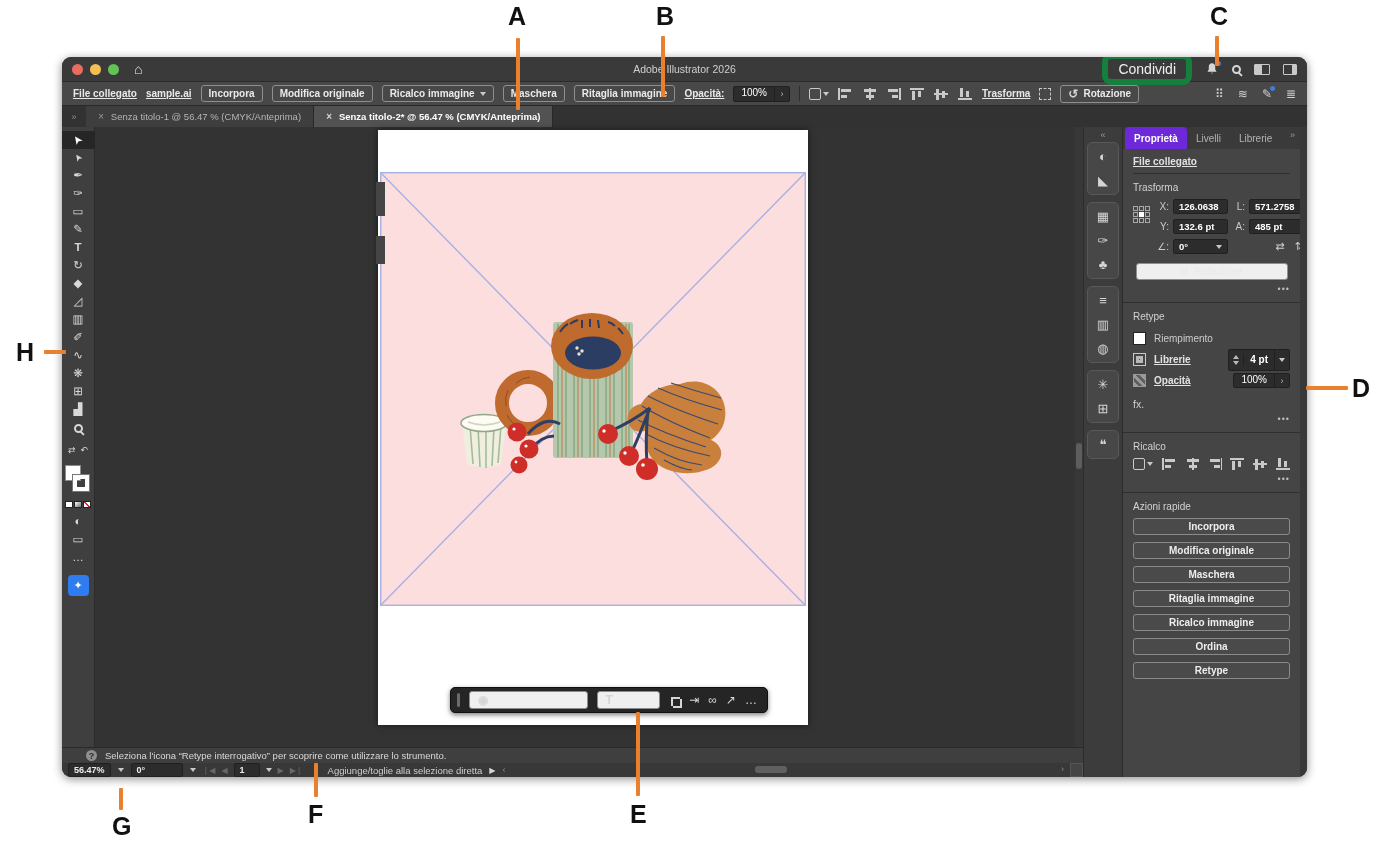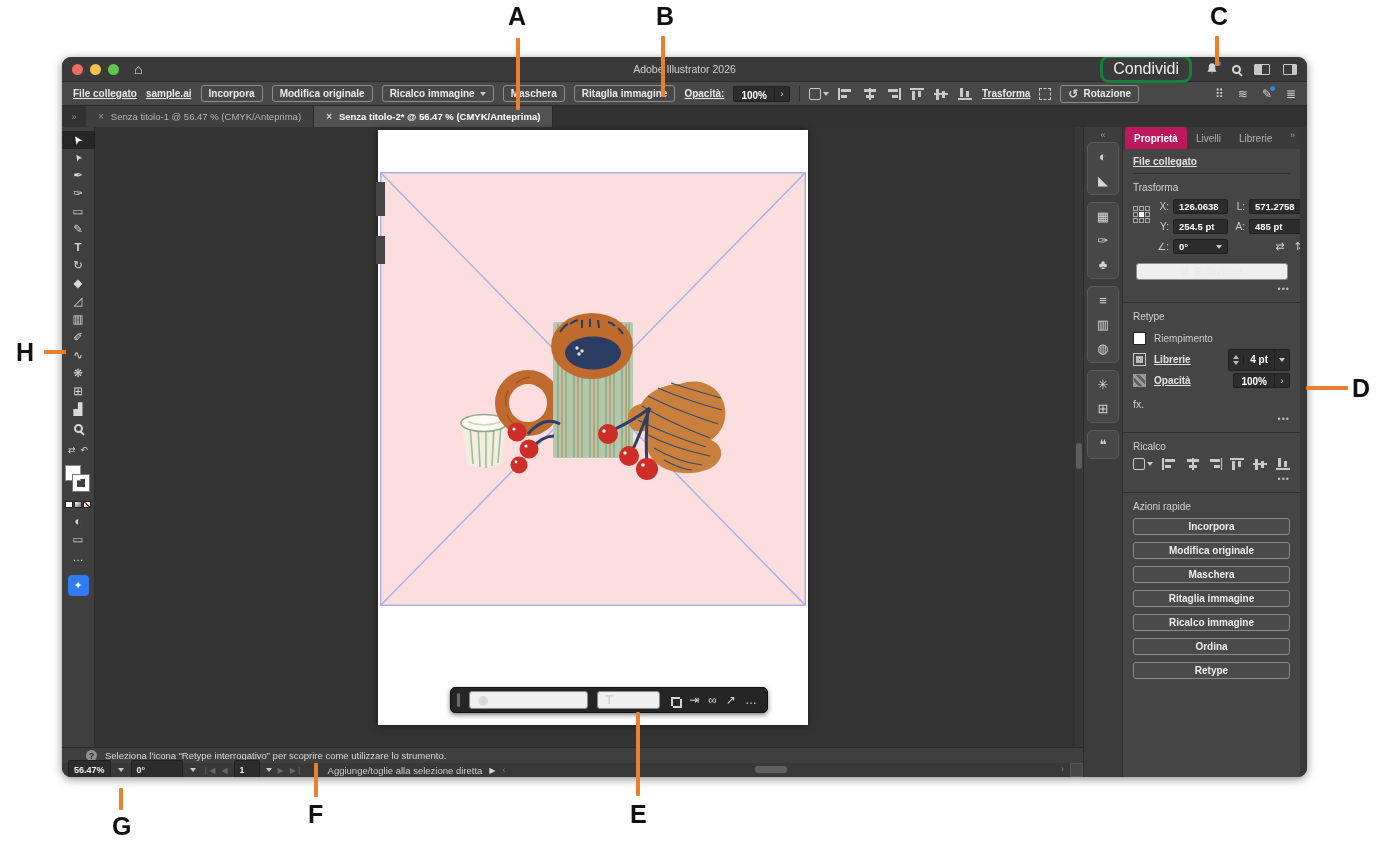--- a/index.html
+++ b/index.html
@@ -12,34 +12,34 @@
   
   #window{position:absolute;left:62px;top:57px;width:1245px;height:720px;background:#3e3e3e;border-radius:9px;overflow:hidden;box-shadow:0 2px 10px rgba(0,0,0,.45);font-size:10px;color:#ccc}
 
   
   .titlebar{position:absolute;left:0;top:0;right:0;height:25px;background:#3a3a3a;border-bottom:1px solid #2b2b2b;display:flex;align-items:center;padding:0 10px}
   .tl{width:11px;height:11px;border-radius:50%;margin-right:7px}
   .tl.r{background:#ec6a5e}.tl.y{background:#f5bf4f}.tl.g{background:#61c554}
   .home{color:#e4e4e4;font-size:14px;margin-left:8px;line-height:1}
   .wtitle{position:absolute;left:0;right:0;text-align:center;color:#cfcfcf;font-size:10.5px}
   .tb-right{margin-left:auto;display:flex;align-items:center;gap:13px;z-index:2}
-  .share{border:3px solid #15803d;border-radius:9px;padding:2px 10px;color:#efefef;font-size:16px;background:transparent}
+  .share{border:6px solid #15803d;border-radius:9px;padding:2px 10px;color:#efefef;font-size:14px;background:transparent}
   .bell{position:relative;width:14px;height:14px}
   .bell svg{display:block}
   .badge{position:absolute;right:-2px;top:-1px;width:5px;height:5px;border-radius:50%;background:#3f7de0}
   .mag{width:9px;height:9px;border:2px solid #d6d6d6;border-radius:50%;position:relative;display:inline-block}
   .mag::after{content:"";position:absolute;width:6px;height:2px;background:#d6d6d6;right:-4px;bottom:-3px;transform:rotate(45deg);border-radius:1px}
   .ws1{width:16px;height:11px;border:1px solid #c9c9c9;border-radius:1px;background:linear-gradient(90deg,#c9c9c9 7px,transparent 7px)}
   .ws2{width:14px;height:11px;border:1px solid #c9c9c9;border-radius:1px;background:linear-gradient(-90deg,#c9c9c9 4px,transparent 4px)}
 
   
   .controlbar{position:absolute;left:0;top:25px;right:0;height:24px;background:#484848;border-bottom:1px solid #282828;display:flex;align-items:center;gap:9px;padding:0 11px;white-space:nowrap}
   .lnk{color:#e9e9e9;font-weight:bold;text-decoration:underline;font-size:10px}
   .cb-btn{border:1px solid #8f8f8f;border-radius:3px;padding:2px 7px;font-weight:bold;color:#eaeaea;font-size:10px;background:transparent;display:flex;align-items:center;gap:5px}
-  .field{display:flex;align-items:flex-end;background:#2c2c2c;border:1px solid #202020;border-radius:2px;height:16px;color:#fff;font-weight:bold}
+  .field{display:flex;align-items:flex-start;background:#2c2c2c;border:1px solid #202020;border-radius:2px;height:16px;color:#fff;font-weight:normal}
   .field .val{padding:0 7px}
   .fchev{display:flex;align-items:center;justify-content:center;width:15px;height:100%;border-left:1px solid #202020;color:#bbb;font-size:9px}
   .chev{width:0;height:0;border-left:3px solid transparent;border-right:3px solid transparent;border-top:4px solid #c9c9c9;display:inline-block}
   .sep{width:1px;height:15px;background:#2d2d2d}
   .al{width:15px;height:12px;display:inline-block;background-repeat:no-repeat}
   .al-l{background-image:linear-gradient(#c9c9c9,#c9c9c9),linear-gradient(#c9c9c9,#c9c9c9),linear-gradient(#c9c9c9,#c9c9c9);background-position:0 0,3px 1px,3px 7px;background-size:2px 12px,10px 3px,6px 3px}
   .al-c{background-image:linear-gradient(#c9c9c9,#c9c9c9),linear-gradient(#c9c9c9,#c9c9c9),linear-gradient(#c9c9c9,#c9c9c9);background-position:7px 0,2px 1px,4px 7px;background-size:2px 12px,12px 3px,8px 3px}
   .al-r{background-image:linear-gradient(#c9c9c9,#c9c9c9),linear-gradient(#c9c9c9,#c9c9c9),linear-gradient(#c9c9c9,#c9c9c9);background-position:13px 0,2px 1px,6px 7px;background-size:2px 12px,10px 3px,6px 3px}
   .al-t{background-image:linear-gradient(#c9c9c9,#c9c9c9),linear-gradient(#c9c9c9,#c9c9c9),linear-gradient(#c9c9c9,#c9c9c9);background-position:0 0,2px 3px,8px 3px;background-size:14px 2px,3px 9px,3px 6px}
   .al-m{background-image:linear-gradient(#c9c9c9,#c9c9c9),linear-gradient(#c9c9c9,#c9c9c9),linear-gradient(#c9c9c9,#c9c9c9);background-position:0 5px,2px 1px,8px 3px;background-size:14px 2px,3px 11px,3px 7px}
@@ -91,21 +91,21 @@
 
   
   .dock{position:absolute;left:1021px;top:70px;width:40px;height:650px;background:#3c3c3c;border-left:1px solid #2c2c2c;border-right:1px solid #2c2c2c;display:flex;flex-direction:column;align-items:center;padding-top:2px}
   .dock-head{height:13px;color:#999;font-size:9px;line-height:13px}
   .dock-g{width:32px;background:#474747;border:1px solid #585858;border-radius:5px;display:flex;flex-direction:column;align-items:center;gap:11px;padding:7px 0;margin-bottom:7px}
   .dock-g span{font-size:13px;color:#d5d5d5;line-height:1}
   .panel{position:absolute;left:1061px;top:70px;width:177px;height:650px;background:#454545}
   .pgutter{position:absolute;left:1238px;top:70px;width:7px;height:650px;background:#383838}
   .ptabs{height:22px;background:#3a3a3a;display:flex;align-items:stretch;padding-left:2px;position:relative}
   .ptab{display:flex;align-items:center;padding:0 9px;color:#b3b3b3;font-size:10px}
-  .ptab.active{background:#be185d;color:#fff;font-weight:bold;border-radius:4px 4px 0 0}
+  .ptab.active{background:#6d28d9;color:#fff;font-weight:bold;border-radius:4px 4px 0 0}
   .pcollapse{position:absolute;right:5px;top:3px;color:#999;font-size:9px}
   .pbody{padding:0 10px}
   .prow-file{height:25px;display:flex;align-items:center;border-bottom:1px solid #2f2f2f}
   .ptitle{color:#d2d2d2;font-size:10px;margin:8px 0 6px}
   .pdiv{height:1px;background:#2f2f2f;margin:6px -10px 0}
   .more{text-align:right;color:#bdbdbd;font-size:9px;letter-spacing:1px;padding:4px 0 2px}
   .tgrid{display:flex;gap:6px;align-items:flex-start}
   .refpt{width:18px;height:18px;display:grid;grid-template-columns:repeat(3,5px);grid-auto-rows:5px;gap:1px;margin-top:7px}
   .refpt i{border:1px solid #a9a9a9;background:transparent}
   .refpt i.c{background:#fff;border-color:#fff}
@@ -131,21 +131,21 @@
   .fx{color:#cfcfcf;font-size:10.5px;padding:7px 0 0}
   .alicons{display:flex;align-items:center;gap:9px;margin-top:3px}
   .qbtn{width:100%;height:17px;border:1px solid #8a8a8a;border-radius:3px;background:#4a4a4a;color:#ededed;font-weight:bold;font-size:10px;display:flex;align-items:center;justify-content:center;margin:0 0 7px}
 
   
   .bottomblock{position:absolute;left:0;top:690px;width:1021px;height:30px}
   .helpbar{position:absolute;left:0;top:0;width:100%;height:16px;background:#3f3f3f;border-top:1px solid #2a2a2a;display:flex;align-items:center;gap:8px;padding:0 8px 0 24px}
   .qmark{width:11px;height:11px;border-radius:50%;background:#8f8f8f;color:#2c2c2c;font-weight:bold;font-size:9px;display:flex;align-items:center;justify-content:center}
   .helptext{color:#d9d9d9;font-size:9.5px}
   .statusbar{position:absolute;left:0;top:16px;width:100%;height:14px;background:#383838;display:flex;align-items:center;gap:7px;padding:0 6px;color:#bdbdbd}
-  .sfield{display:flex;align-items:center;background:#2c2c2c;border:1px solid #202020;border-radius:2px;height:20px;color:#ededed;font-weight:bold;font-size:9px}
+  .sfield{display:flex;align-items:center;background:#2c2c2c;border:1px solid #202020;border-radius:2px;height:14px;color:#ededed;font-weight:bold;font-size:9px}
   .sfield .val{padding:0 5px}
   .navg{display:flex;align-items:center;gap:6px;color:#9a9a9a;font-size:8px}
   .navg .dim{color:#686868}
   .hint{margin-left:18px;color:#cfcfcf;font-size:9.5px}
   .hplay{color:#d8d8d8;font-size:8px}
   .hlt{color:#8f8f8f;font-size:9px}
   .hthumb{position:absolute;left:693px;top:3px;width:32px;height:7px;border-radius:3px;background:#606060}
   .hsarr{position:absolute;left:999px;top:1px;color:#909090;font-size:9px}
   .corner{position:absolute;left:1008px;top:0;width:13px;height:14px;background:#454545;border:1px solid #555}
 </style>
@@ -476,21 +476,21 @@
             <i></i>
             <i></i>
         </span>
         <div>
           <div class="tfields">
             <span class="tlab">X:</span>
             <span class="tval">126.0638</span>
             <span class="tlab">L:</span>
             <span class="tval">571.2758</span>
             <span class="tlab">Y:</span>
-            <span class="tval">254.5 pt</span>
+            <span class="tval">132.6 pt</span>
             <span class="tlab">A:</span>
             <span class="tval">485 pt</span>
           </div>
           <div class="anglerow">
             <span class="tlab">∠:</span>
             <span class="tval" style="justify-content:space-between">
                 <span>0°</span>
                 <i class="chev"></i>
               </span>
             <span class="flips">

